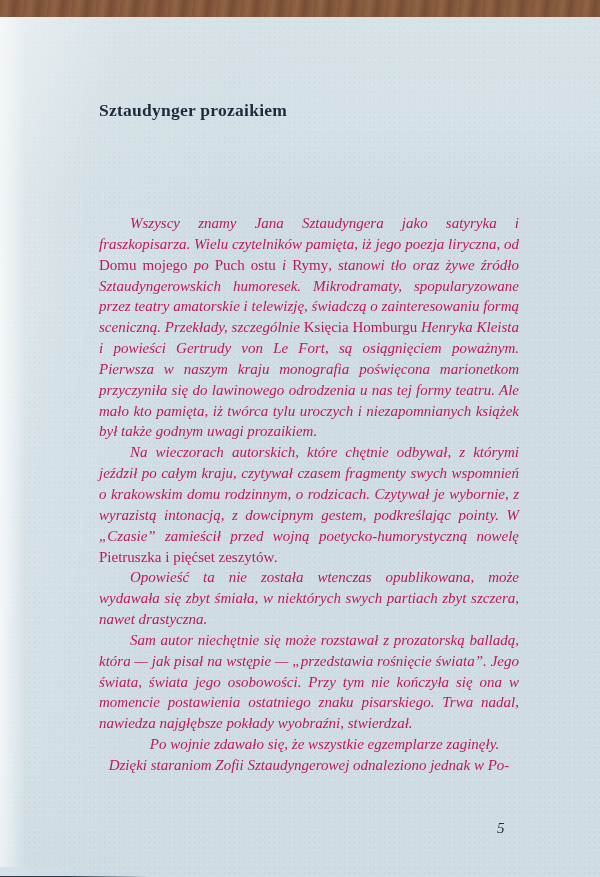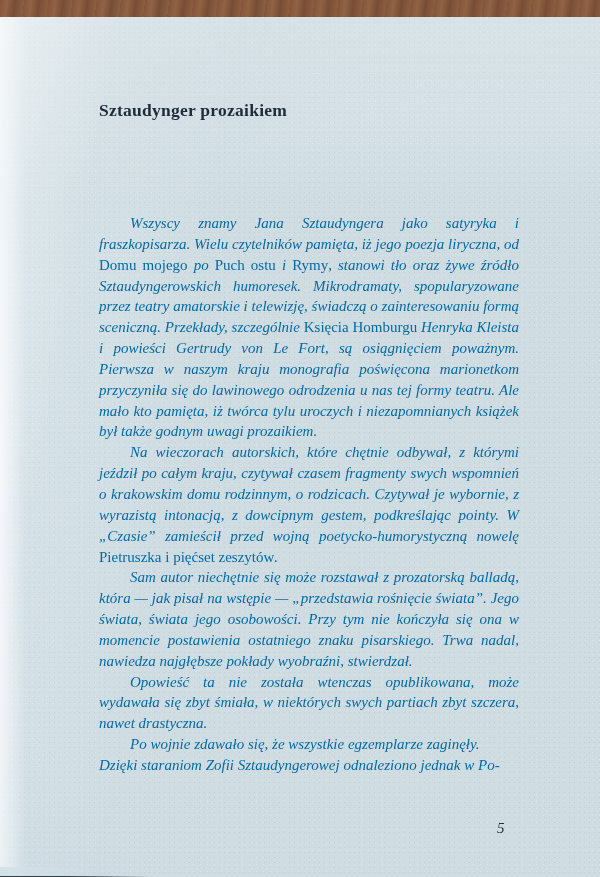--- a/index.html
+++ b/index.html
@@ -114,32 +114,32 @@
   }
 
   #body-text {
     position: absolute;
     top: 196px;
     left: 0;
     width: 420px;
     font-size: 15px;
     font-style: italic;
     line-height: 20.85px;
-    color: #0369a1;
+    color: #be185d;
     text-align: justify;
     text-justify: inter-word;
     -webkit-hyphens: manual;
     hyphens: manual;
   }
   #body-text p {
     margin: 0;
     text-indent: 31px;
   }
   .roman { font-style: normal; }
-  .lastline { text-align: left; }
+  .lastline { text-align: center; }
 
   #folio {
     position: absolute;
     left: 497px;
     top: 803px;
     font-size: 15px;
     font-style: italic;
     color: #1e2c3b;
     z-index: 3;
   }
@@ -153,22 +153,22 @@
 
   <div id="gutter-highlight"></div>
 
   <div id="typeblock">
 
     <h1 id="chapter-title">Sztaudynger prozaikiem</h1>
 
     <div id="body-text">
         <p><span>Wszyscy znamy Jana Sztaudyngera jako satyryka i fraszkopisarza. Wielu czytelników pamięta, iż jego poezja liryczna, od </span><span class="roman">Domu mojego</span><span> po </span><span class="roman">Puch ostu</span><span> i </span><span class="roman">Rymy</span><span>, stanowi tło oraz żywe źródło Sztaudyngerowskich humoresek. Mikrodramaty, spopularyzowane przez teatry amatorskie i telewizję, świadczą o zainteresowaniu formą sceniczną. Przekłady, szczególnie </span><span class="roman">Księcia Homburgu</span><span> Henryka Kleista i powieści Gertrudy von Le Fort, są osiągnięciem poważnym. Pierwsza w naszym kraju monografia poświęcona marionetkom przyczyniła się do lawinowego odrodzenia u nas tej formy teatru. Ale mało kto pamięta, iż twórca tylu uroczych i niezapomnianych książek był także godnym uwagi prozaikiem.</span></p>
         <p><span>Na wieczorach autorskich, które chętnie odbywał, z którymi jeździł po całym kraju, czytywał czasem fragmenty swych wspomnień o krakowskim domu rodzinnym, o rodzicach. Czytywał je wybornie, z wyrazistą intonacją, z dowcipnym gestem, podkreślając pointy. W „Czasie” zamieścił przed wojną poetycko-humorystyczną nowelę </span><span class="roman">Pietruszka i pięćset zeszytów</span><span>.</span></p>
+        <p><span>Opowieść ta nie została wtenczas opublikowana, może wydawała się zbyt śmiała, w niektórych swych partiach zbyt szczera, nawet drastyczna.</span></p>
         <p><span>Sam autor niechętnie się może rozstawał z prozatorską balladą, która — jak pisał na wstępie — „przedstawia rośnięcie świata”. Jego świata, świata jego osobowości. Przy tym nie kończyła się ona w momencie postawienia ostatniego znaku pisarskiego. Trwa nadal, nawiedza najgłębsze pokłady wyobraźni, stwierdzał.</span></p>
-        <p><span>Opowieść ta nie została wtenczas opublikowana, może wydawała się zbyt śmiała, w niektórych swych partiach zbyt szczera, nawet drastyczna.</span></p>
         <p class="lastline"><span>Po wojnie zdawało się, że wszystkie egzemplarze zaginęły. Dzięki staraniom Zofii Sztaudyngerowej odnaleziono jednak w Po-</span></p>
       </div>
 
   </div>
 
   <div id="folio">5</div>
 
   <div id="bottom-shadow2"></div>
   <div id="bottom-shadow"></div>
 

